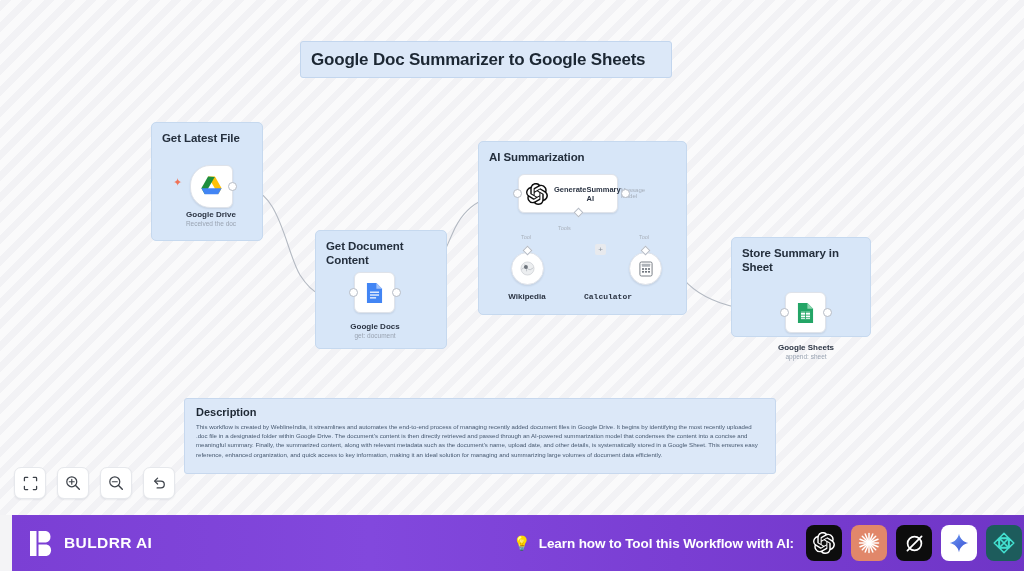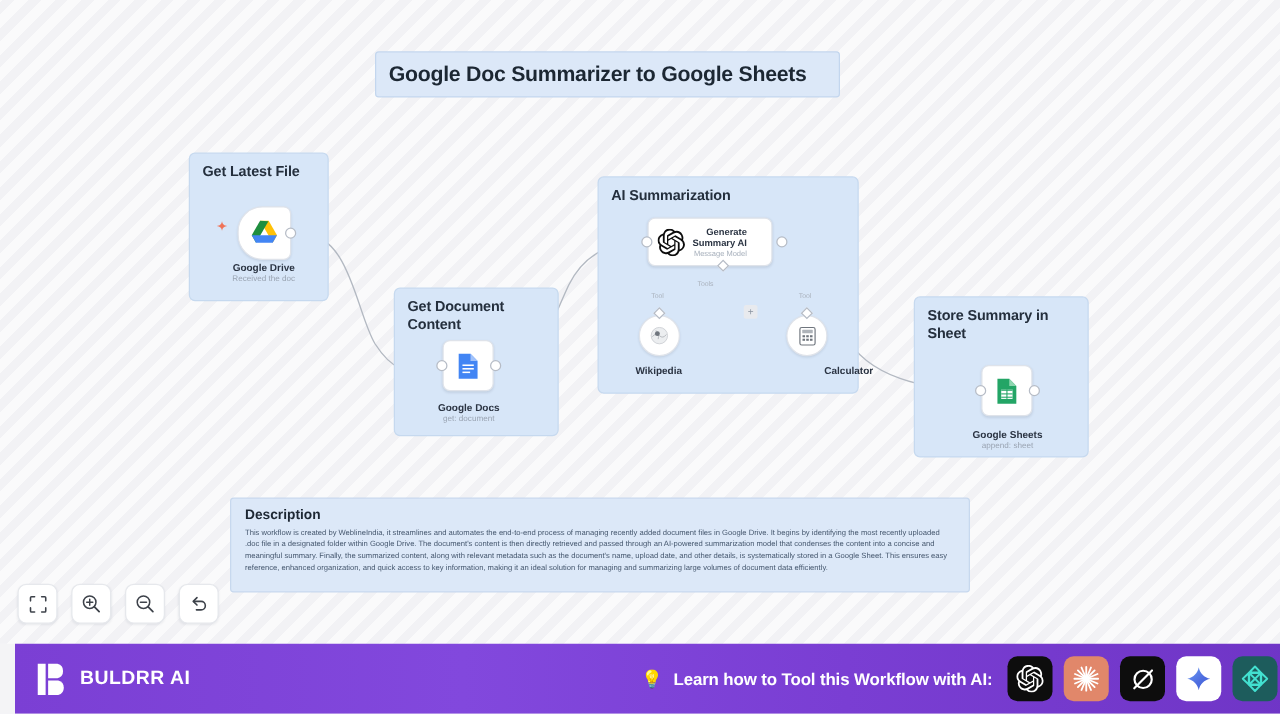--- a/index.html
+++ b/index.html
@@ -62,21 +62,21 @@
     font-size: 11.5px;
     font-weight: bold;
     color: #242f3d;
     line-height: 14px;
     letter-spacing: -0.1px;
   }
 
   #grp-drive  { left: 151px; top: 122px; width: 112px; height: 119px; }
   #grp-docs   { left: 315px; top: 230px; width: 132px; height: 119px; }
   #grp-ai     { left: 478px; top: 141px; width: 209px; height: 174px; }
-  #grp-sheets { left: 731px; top: 237px; width: 140px; height: 129px; }
+  #grp-sheets { left: 731px; top: 237px; width: 140px; height: 100px; }
 
   
   .node {
     position: absolute;
     background: #ffffff;
     border: 1px solid #dfe3ea;
     border-radius: 6px;
     box-shadow: 0 1px 2px rgba(20,30,50,.10);
     display: flex;
     align-items: center;
@@ -104,21 +104,21 @@
 
   
   #node-drive  { left: 190px; top: 165px; width: 43px; height: 43px;
                  border-top-left-radius: 20px; border-bottom-left-radius: 20px; }
   #node-docs   { left: 354px; top: 272px; width: 41px; height: 41px; }
   #node-sheets { left: 785px; top: 292px; width: 41px; height: 41px; }
 
   #node-openai { left: 518px; top: 174px; width: 100px; height: 39px;
                  justify-content: flex-start; padding-left: 7px; gap: 6px; }
 
-  .openai-texts { display: flex; flex-direction: column; justify-content: center; align-items: flex-end; }
+  .openai-texts { display: flex; justify-content: center; }
   .openai-title { font-size: 7.5px; font-weight: bold; color: #2b3443; line-height: 9px; }
   .openai-sub   { font-size: 6px; color: #a6afbb; margin-top: 2px; }
 
   
   .tool-node {
     position: absolute;
     width: 33px; height: 33px;
     border-radius: 50%;
     background: #fff;
     border: 1px solid #dfe3ea;
@@ -378,21 +378,21 @@
           <rect x="3.2" y="7.6" width="2.2" height="1.8" fill="#6f757d"></rect>
           <rect x="6.4" y="7.6" width="2.2" height="1.8" fill="#6f757d"></rect>
           <rect x="9.6" y="7.6" width="2.2" height="1.8" fill="#6f757d"></rect>
           <rect x="3.2" y="10.6" width="2.2" height="1.8" fill="#6f757d"></rect>
           <rect x="6.4" y="10.6" width="2.2" height="1.8" fill="#6f757d"></rect>
           <rect x="9.6" y="10.6" width="2.2" height="1.8" fill="#6f757d"></rect>
         </svg>
       </span>
     </div>
     <div class="port-diamond" style="left:642px; top:247px;"></div>
-    <div class="node-label" style="left:679px; top:292px;">Calculator</div>
+    <div class="node-label" style="left:608px; top:292px;font-family:Liberation Mono, monospace;">Calculator</div>
 
     <div class="group" id="grp-sheets">
       <div class="group-title">Store Summary in Sheet</div>
     </div>
 
     <div class="node" id="node-sheets">
       <span>
         <svg width="17" height="22" viewBox="0 0 18 23">
           <path d="M1 1 H11 L17 7 V22 H1 Z" fill="#23a566"></path>
           <path d="M11 1 L17 7 H11 Z" fill="#8ed6b0"></path>

